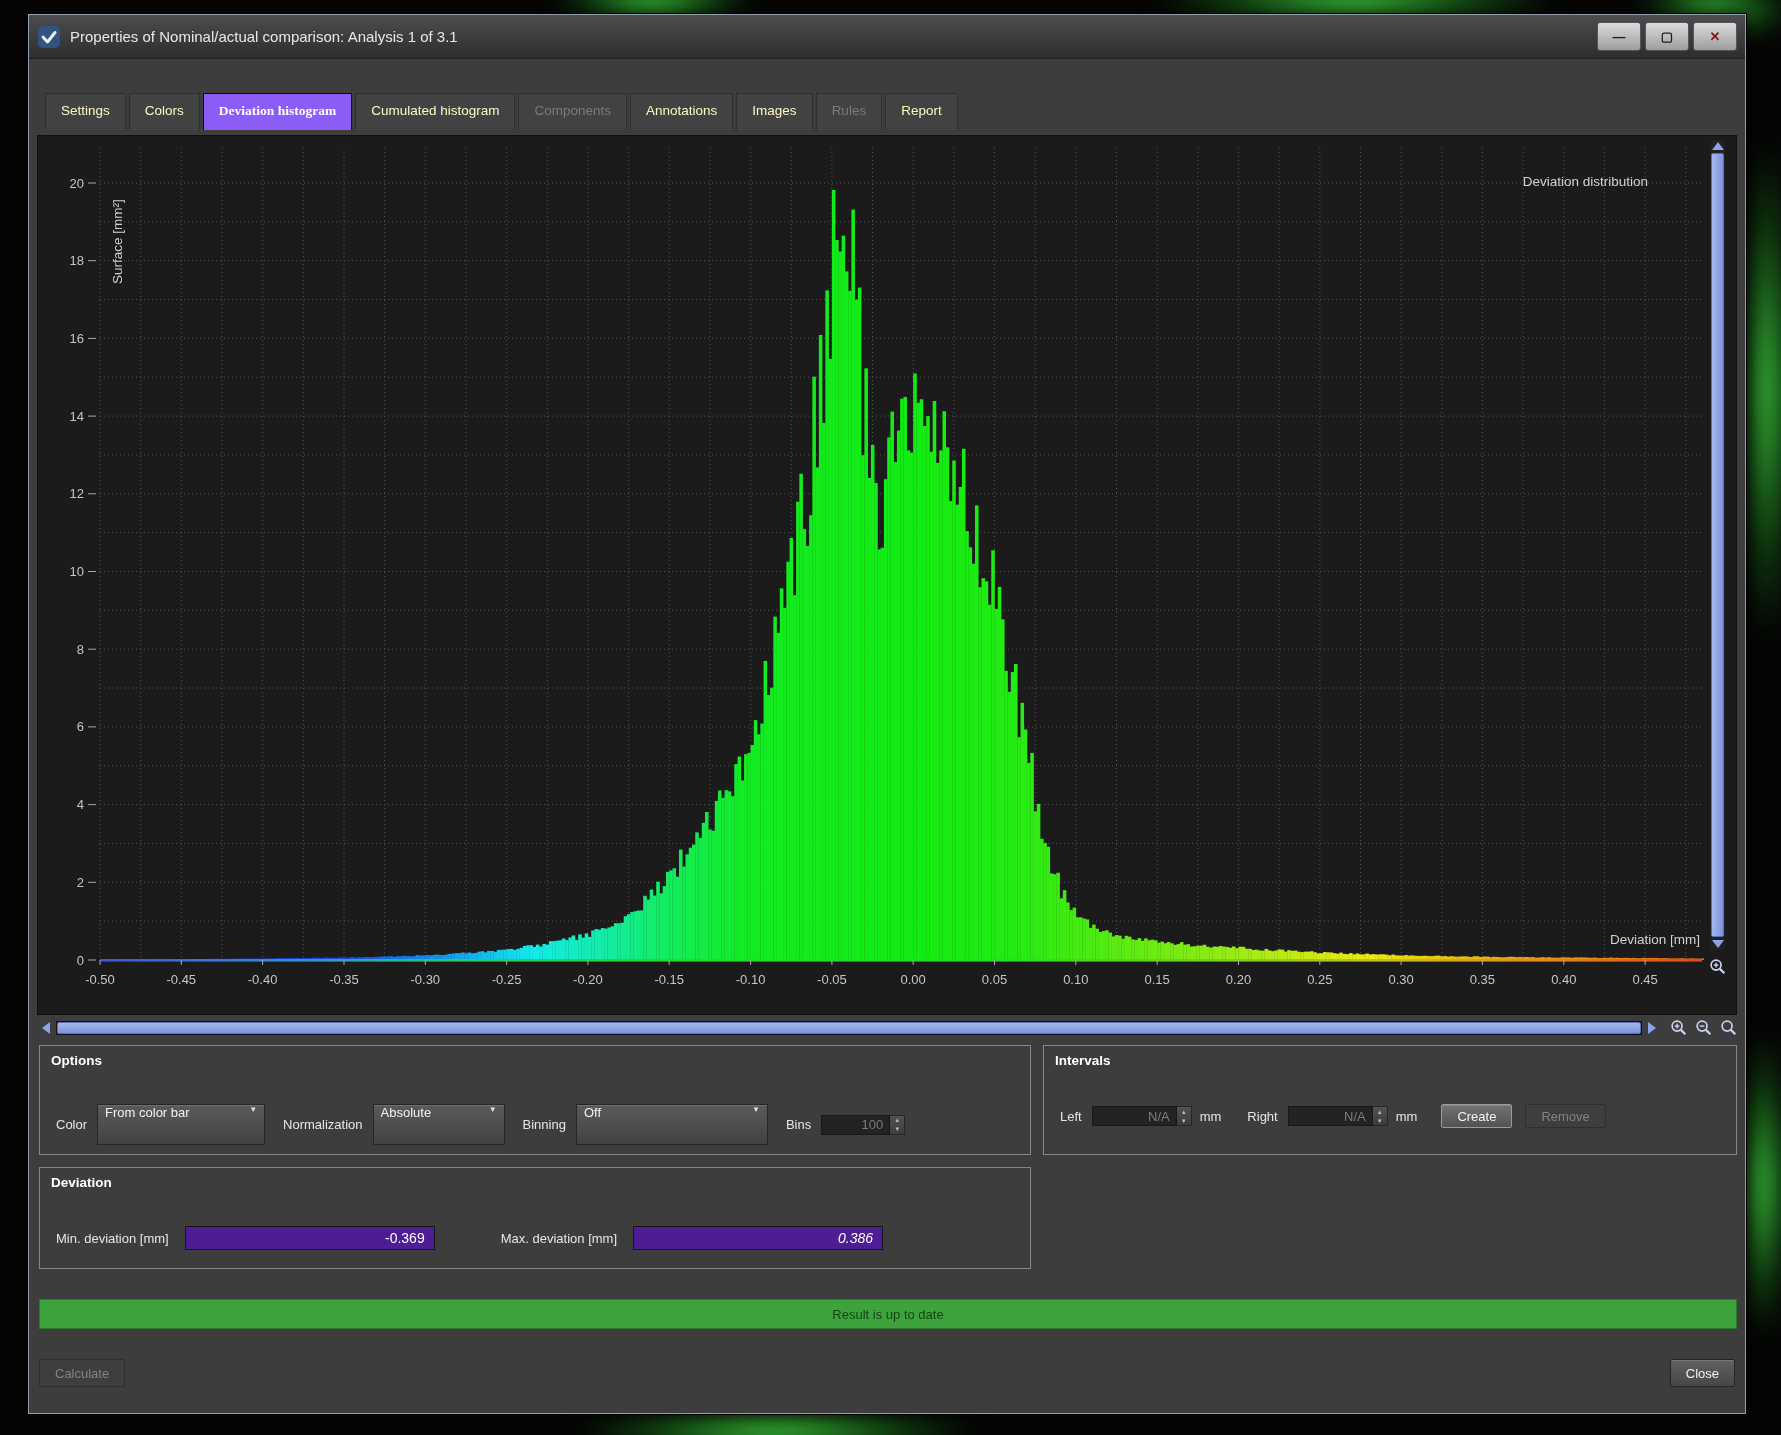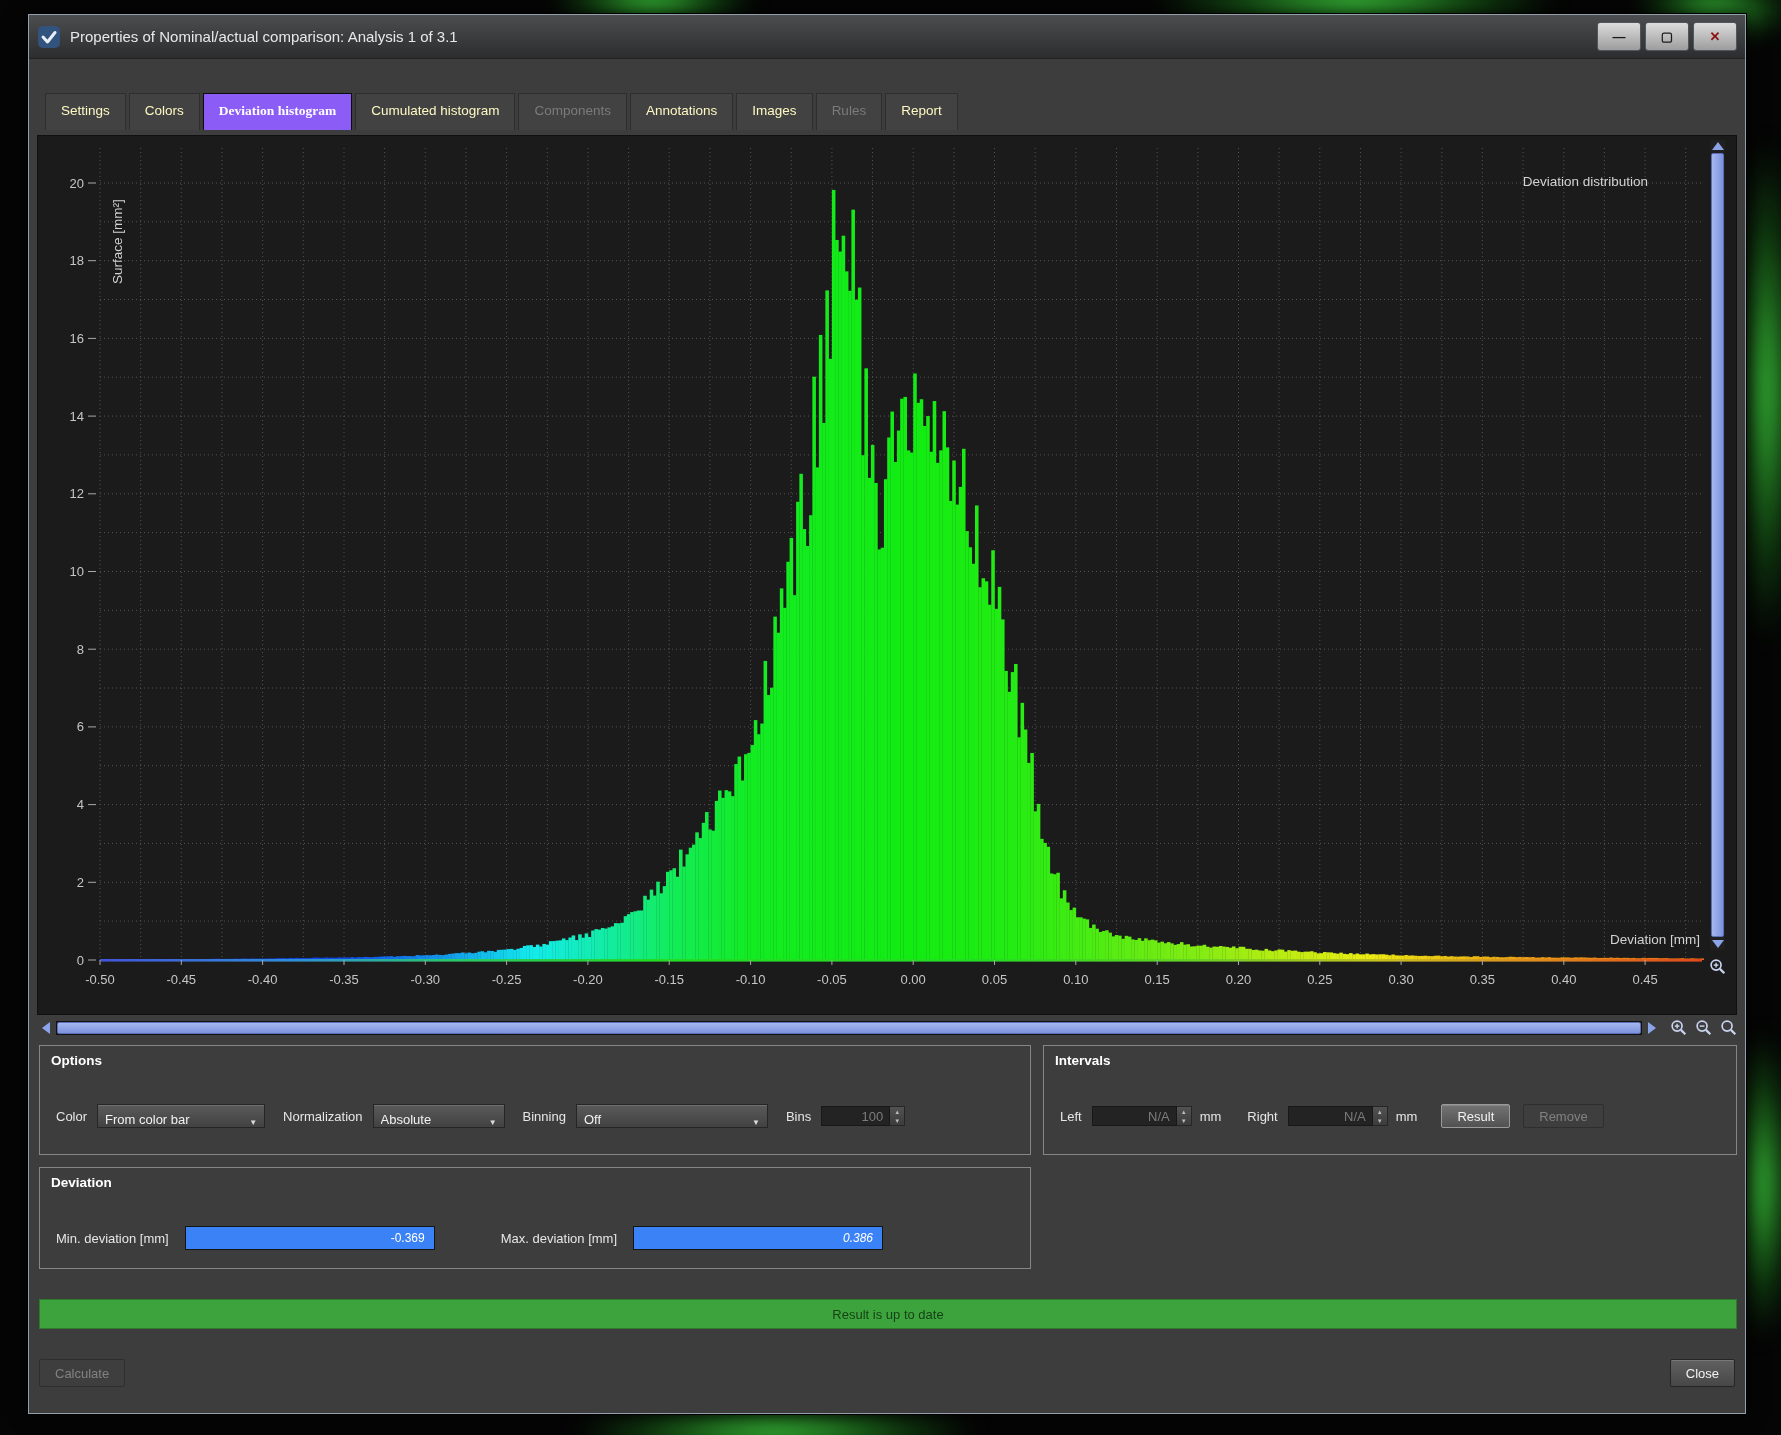--- a/index.html
+++ b/index.html
@@ -72,40 +72,40 @@
 
   
   .groupbox{position:absolute;border:1px solid #868686;box-sizing:border-box;}
   .gb-title{position:absolute;top:7px;left:11px;font-size:13.5px;font-weight:bold;color:#ffffff;}
   .gb-row{position:absolute;left:16px;right:14px;top:58px;display:flex;align-items:center;font-size:13px;color:#e6e6e6;}
   .gb-options{left:10px;top:1030px;width:992px;height:110px;}
   .gb-intervals{left:1014px;top:1030px;width:694px;height:110px;}
   .gb-deviation{left:10px;top:1152px;width:992px;height:102px;}
 
   .lbl{white-space:nowrap;}
-  .combo{height:24px;background:linear-gradient(#5a5a5a,#424242);border:1px solid #262626;
-    display:flex;align-items:flex-end;color:#f2f2f2;font-size:13px;padding:0 7px;
+  .combo{height:41px;background:linear-gradient(#5a5a5a,#424242);border:1px solid #262626;
+    display:flex;align-items:flex-start;color:#f2f2f2;font-size:13px;padding:0 7px;
     box-shadow:inset 0 1px 0 rgba(255,255,255,.13);box-sizing:border-box;}
   .combo .cval{flex:1;white-space:nowrap;overflow:hidden;}
   .combo .carrow{font-size:8px;color:#dddddd;margin-left:6px;}
 
   .spin{display:flex;align-items:stretch;height:20px;box-sizing:border-box;}
   .spin-val{background:#232323;border:1px solid #181818;color:#7c7c7c;font-size:13px;
     display:flex;align-items:center;justify-content:flex-end;padding:0 6px;flex:1;box-sizing:border-box;}
   .spin-btns{width:15px;display:flex;flex-direction:column;background:linear-gradient(#525252,#3c3c3c);
     border:1px solid #262626;border-left:none;box-sizing:border-box;}
   .spin-btns span{flex:1;display:grid;place-items:center;font-size:6px;color:#bdbdbd;line-height:1;}
 
   .btn{height:24px;background:linear-gradient(#616161,#474747);border:1px solid #252525;border-radius:2px;
     color:#f2f2f2;font-size:13px;padding:0 15px;display:inline-flex;align-items:center;
     box-shadow:inset 0 1px 0 rgba(255,255,255,.15);box-sizing:border-box;white-space:nowrap;}
   .btn.primary{background:linear-gradient(#737373,#525252);border-color:#9a9a9a;}
   .btn.disabled{color:#828282;background:#3e3e3e;box-shadow:none;border-color:#2e2e2e;}
 
-  .field{height:24px;background:#3b82f6;border:1px solid #151515;color:#ffffff;font-size:12px;
+  .field{height:24px;background:#4c1d95;border:1px solid #151515;color:#ffffff;font-size:14px;
     display:flex;align-items:center;justify-content:flex-end;padding:0 9px;box-sizing:border-box;}
 
   .status{position:absolute;left:10px;top:1284px;width:1698px;height:30px;display:grid;place-items:center;
     font-size:13px;color:#164216;border:1px solid #2d7a2d;box-sizing:border-box;}
 
   .bottom-btn{position:absolute;top:1344px;height:28px;}
   .calc{left:10px;}
   .close-btn{right:10px;}
 </style>
 </head>
@@ -849,21 +849,21 @@
       <span class="lbl" style="margin-left:8px;">mm</span>
       <span class="lbl" style="margin-left:26px;">Right</span>
       <div class="spin" style="width:100px;margin-left:10px;">
         <span class="spin-val">N/A</span>
         <span class="spin-btns">
           <span>▲</span>
           <span>▼</span>
         </span>
       </div>
       <span class="lbl" style="margin-left:8px;">mm</span>
-      <span class="btn primary" style="margin-left:24px;">Result</span>
+      <span class="btn primary" style="margin-left:24px;">Create</span>
       <span class="btn disabled" style="margin-left:13px;">Remove</span>
     </div>
   </div>
 
   <div class="groupbox gb-deviation">
     <div class="gb-title">Deviation</div>
     <div class="gb-row">
       <span class="lbl">Min. deviation [mm]</span>
       <div class="field" style="width:250px;margin-left:16px;">-0.369</div>
       <span class="lbl" style="margin-left:66px;">Max. deviation [mm]</span>

